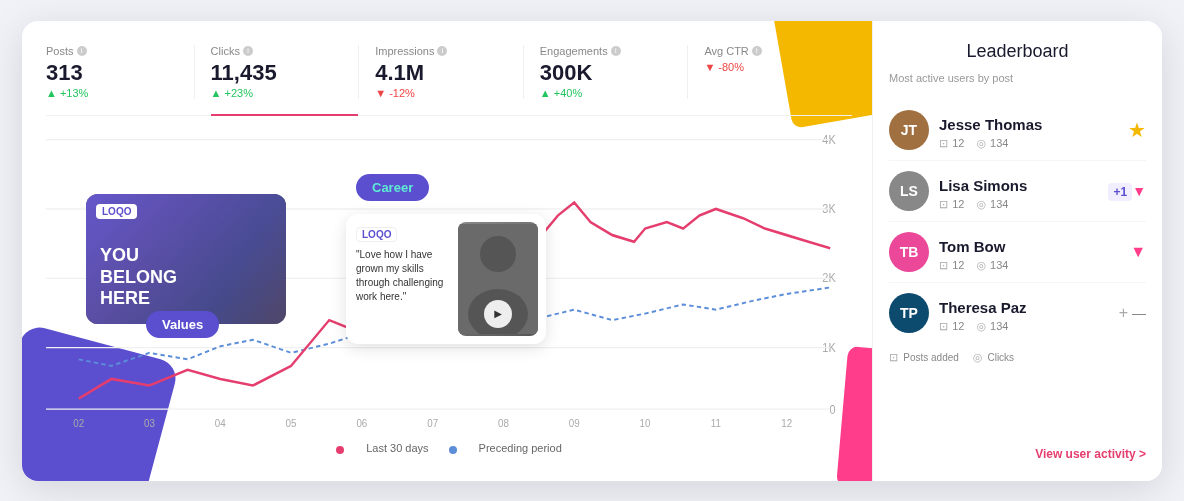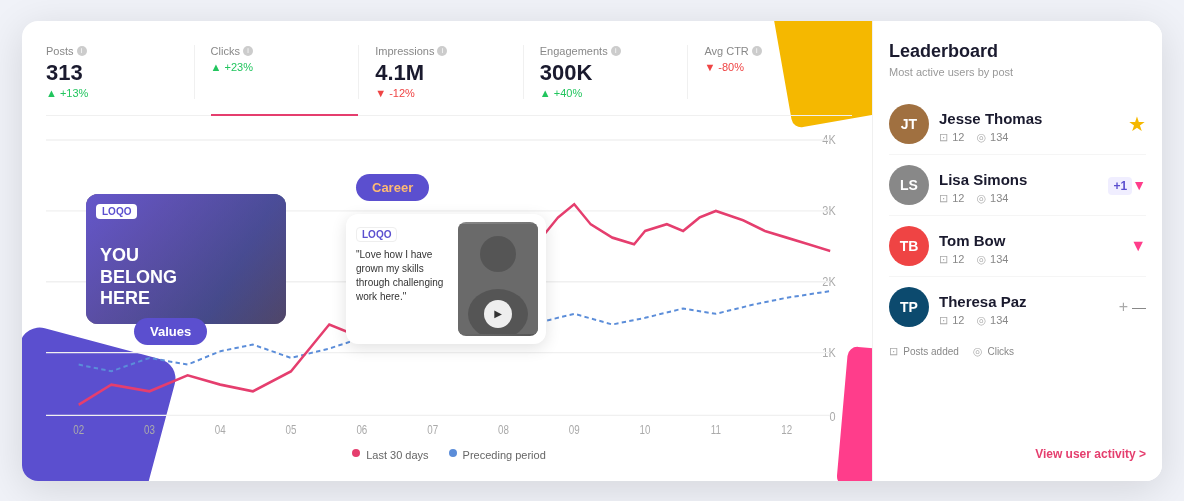--- a/index.html
+++ b/index.html
@@ -60,21 +60,21 @@
       z-index: 0;
     }
 
     
     .main-content {
       flex: 1;
       display: flex;
       flex-direction: column;
       position: relative;
       z-index: 1;
-      padding: 24px 20px 20px 24px;
+      padding: 24px 20px 27px 24px;
     }
 
     
     .stats-row {
       display: flex;
       gap: 0;
       border-bottom: 1px solid #f0f0f0;
       padding-bottom: 16px;
       margin-bottom: 8px;
     }
@@ -133,37 +133,37 @@
     }
 
     .chart-svg {
       width: 100%;
       height: 100%;
     }
 
     
     .values-card {
       position: absolute;
-      left: 88px;
+      left: 100px;
       bottom: 100px;
       background: #5b4fcf;
       color: white;
       border-radius: 20px;
       padding: 6px 16px;
       font-size: 13px;
       font-weight: 600;
       z-index: 3;
       margin-top: 12px;
     }
     .career-card {
       position: absolute;
       left: 310px;
       top: 50px;
       background: #5b4fcf;
-      color: #fdba74;
+      color: #5eead4;
       border-radius: 20px;
       padding: 6px 16px;
       font-size: 13px;
       font-weight: 600;
       z-index: 3;
     }
 
     .post-card-values {
       position: absolute;
       left: 40px;
@@ -267,22 +267,22 @@
 
     
     .chart-legend {
       display: flex;
       gap: 20px;
       justify-content: center;
       margin-top: 4px;
     }
     .legend-item {
       display: flex;
-      align-items: flex-start;
-      gap: 6px;
+      align-items: flex-end;
+      gap: 22px;
       font-size: 11px;
       color: #666;
     }
     .legend-dot {
       width: 8px;
       height: 8px;
       border-radius: 50%;
     }
 
     
@@ -292,23 +292,24 @@
       padding: 20px 16px;
       display: flex;
       flex-direction: column;
       position: relative;
       z-index: 1;
       background: white;
     }
 
     .leaderboard-title {
       font-size: 18px;
-      font-weight: 700;
+      font-weight: 400;
       color: #1a1a2e;
-      margin-bottom: 4px;
+      margin-bottom: 10px;
+      text-align: center;
     }
     .leaderboard-subtitle {
       font-size: 11px;
       color: #999;
       margin-bottom: 16px;
     }
 
     .leader-item {
       display: flex;
       align-items: flex-end;
@@ -442,20 +443,21 @@
     <div class="stat-change up">
       ▲ +13%
     </div>
 
   </div>
         <div class="stat-item">
     <div class="stat-label">
       Clicks
       <span class="stat-info-icon">i</span>
     </div>
+    <div class="stat-value">11,435</div>
     <div class="stat-change up">
       ▲ +23%
     </div>
     <div class="stat-underline"></div>
   </div>
         <div class="stat-item">
     <div class="stat-label">
       Impressions
       <span class="stat-info-icon">i</span>
     </div>
@@ -617,21 +619,21 @@
           134
         </span>
       </div>
     </div>
     <div class="leader-badge">
       <span class="badge-plus">+1</span><span style="color:#ff3d8b;font-size:14px;">▼</span>
     </div>
   </div>
         <div class="leader-item">
     <div class="leader-avatar">
-      <div class="leader-avatar-inner" style="background:#ef4444;">
+      <div class="leader-avatar-inner" style="background:#ec4899;">
         TB
       </div>
     </div>
     <div class="leader-info">
       <div class="leader-name">Tom Bow</div>
       <div class="leader-stats">
         <span class="leader-stat">
           <span class="leader-stat-icon">⊡</span>
           12
         </span>

